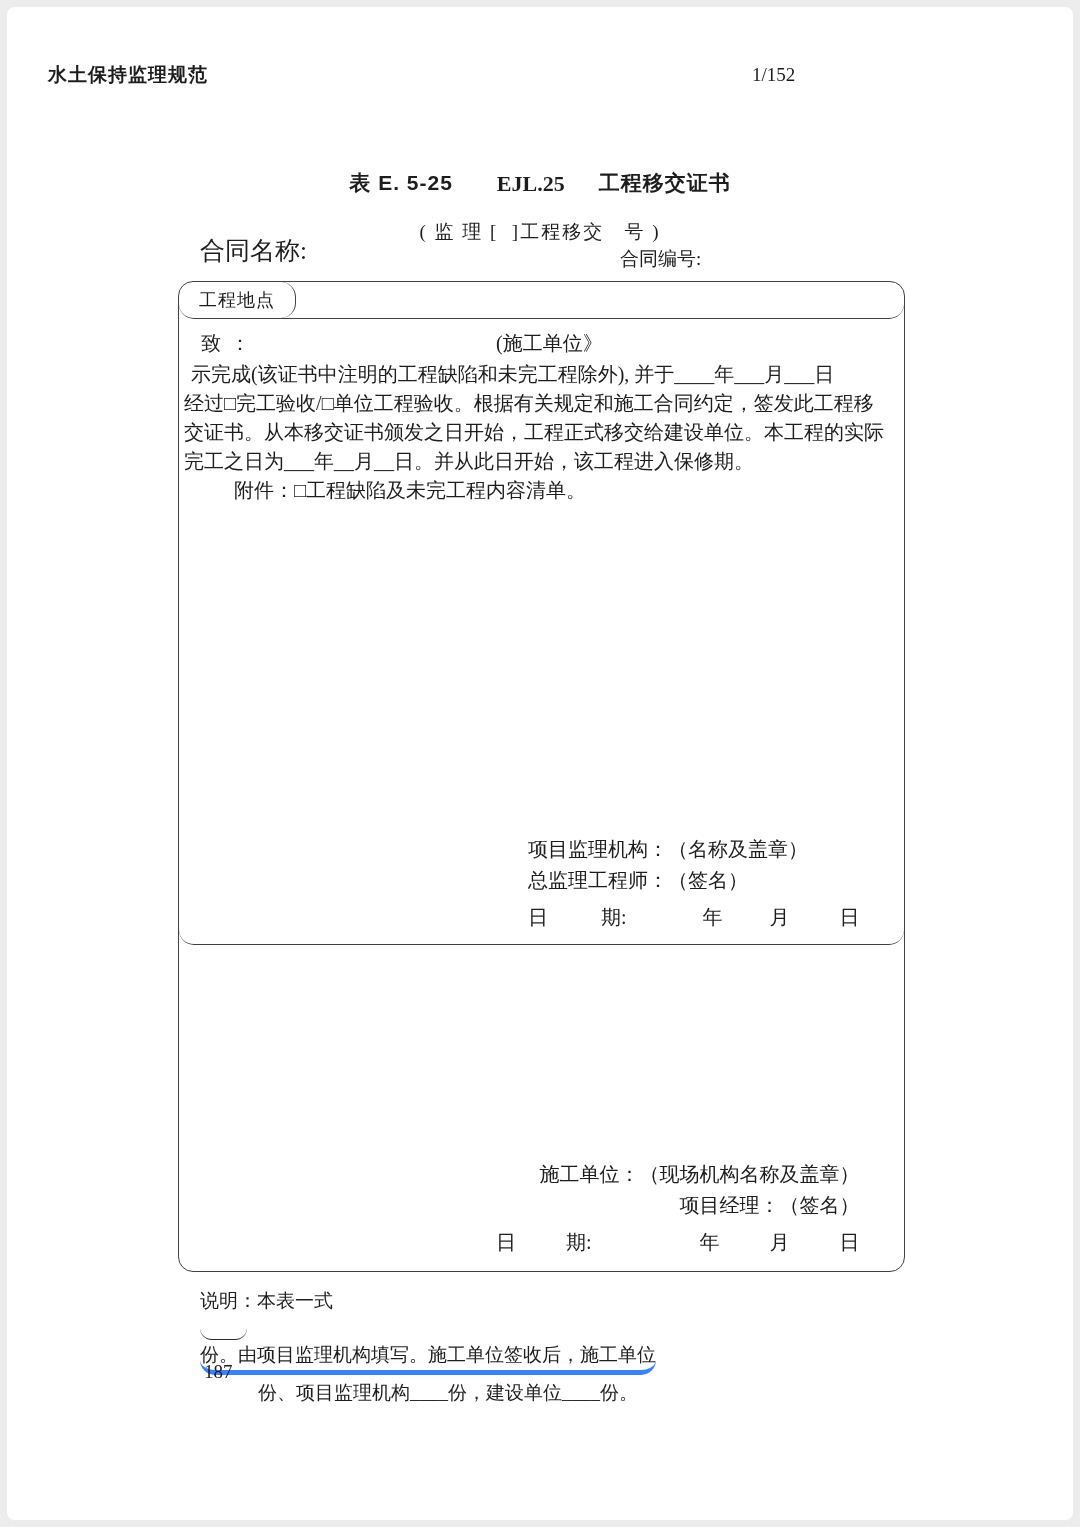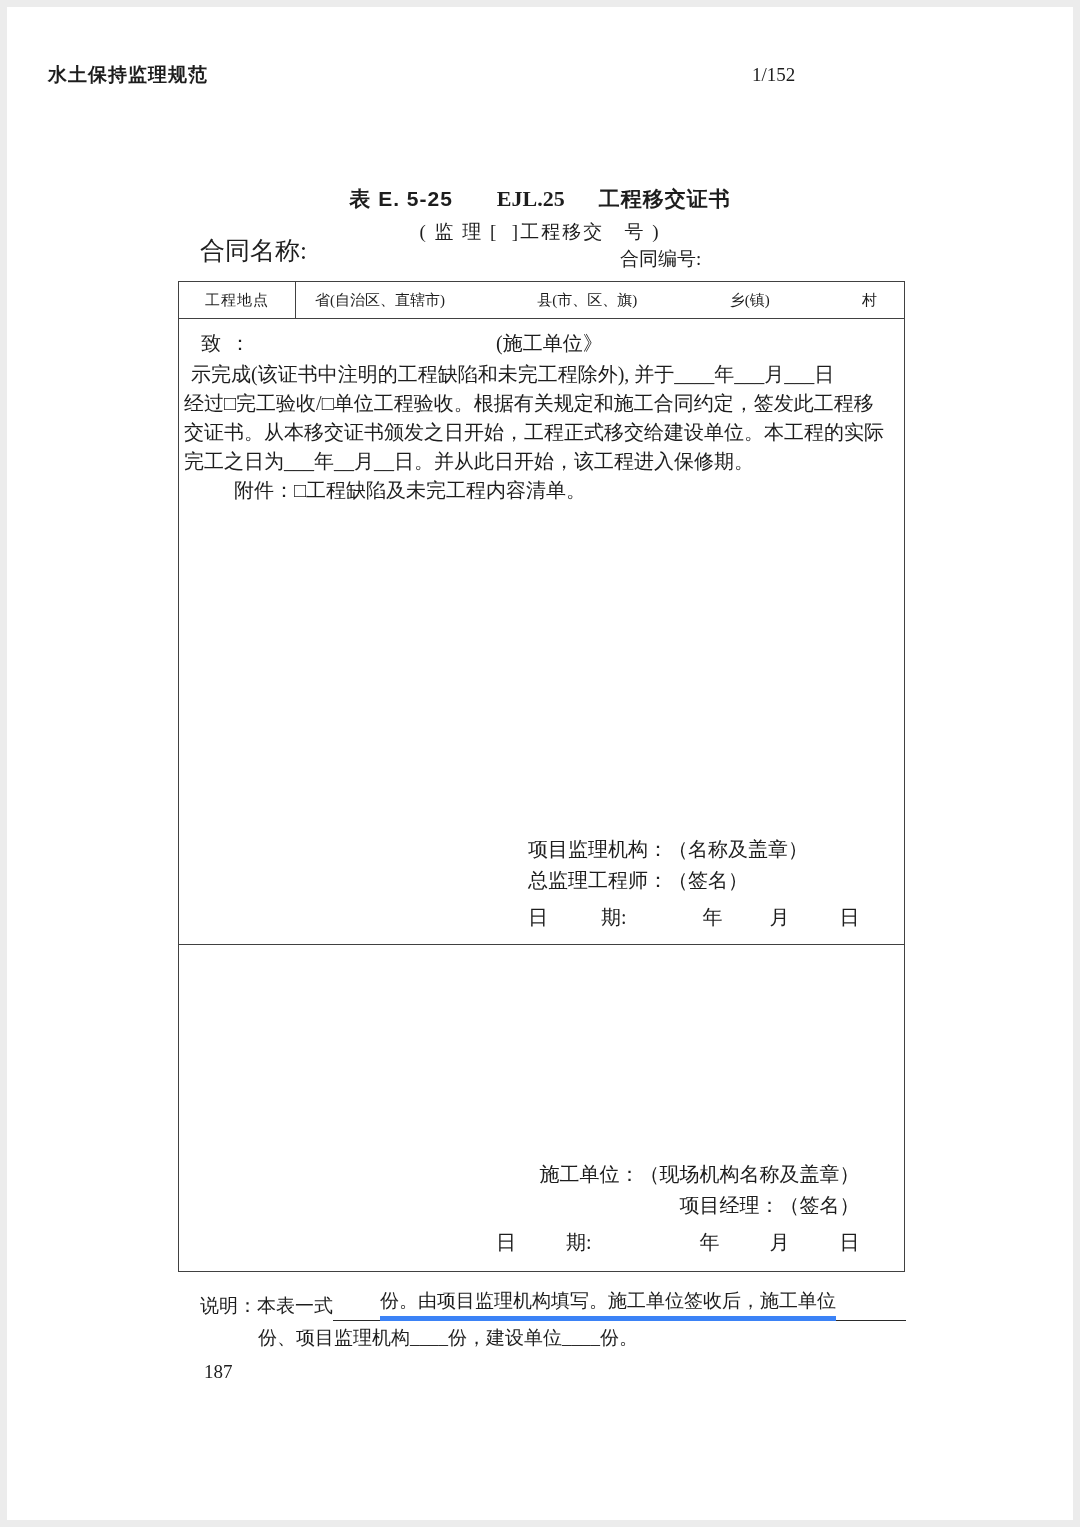--- a/index.html
+++ b/index.html
@@ -1,15 +1,15 @@
 <!DOCTYPE html>
 <html><head>
 <meta charset="utf-8">
 <style>
-  * { margin: 0; padding: 0; box-sizing: border-box; }
+  * { margin: 0; padding: 0; box-sizing: border-box; border-radius: 15px; }
   html, body { width: 1080px; height: 1527px; }
   body {
     background: #ececec;
     font-family: "Liberation Serif", "DejaVu Serif", serif;
     color: #1d1d1d;
   }
   .page {
     position: absolute;
     left: 0; top: 0;
     width: 1080px; height: 1527px;
@@ -25,22 +25,22 @@
     font-family: "Liberation Sans", "DejaVu Sans", sans-serif;
     font-weight: bold; font-size: 19px; letter-spacing: 1px;
   }
   .hdr-right {
     position: absolute; left: 752px; top: 64px;
     font-size: 19px;
   }
 
   
   .title-row {
-    position: absolute; left: 0; top: 185px; width: 1080px;
-    display: flex; justify-content: center; align-items: center;
+    position: absolute; left: 0; top: 169px; width: 1080px;
+    display: flex; justify-content: center; align-items: flex-end;
   }
   .title-tableno, .title-name {
     font-family: "Liberation Sans", "DejaVu Sans", sans-serif;
     font-weight: bold; font-size: 21px; letter-spacing: 1px;
   }
   .title-formno {
     font-weight: bold; font-size: 22px;
     margin: 0 34px 0 44px;
   }
   .subtitle {
@@ -56,21 +56,21 @@
   .form-table {
     position: absolute; left: 178px; top: 281px;
     width: 727px; height: 991px;
     border: 1px solid #414141;
     display: flex; flex-direction: column;
   }
   .row-location {
     height: 37px; flex: none;
     border-bottom: 1px solid #414141;
     display: flex; align-items: stretch;
-    font-size: 15px;
+    font-size: 18px;
   }
   .loc-label {
     width: 117px; flex: none;
     border-right: 1px solid #414141;
     display: flex; align-items: center; justify-content: center;
     letter-spacing: 1px;
   }
   .loc-opts {
     flex: 1;
     display: flex; align-items: center; justify-content: space-between;
@@ -105,21 +105,21 @@
   .sig1 .dp-3 { margin-right: 50px; }
   .sig2 .dp-0 { margin-right: 50px; }
   .sig2 .dp-1 { margin-right: 108px; }
   .sig2 .dp-2 { margin-right: 50px; }
   .sig2 .dp-3 { margin-right: 50px; }
 
   .row-contractor { flex: 1; position: relative; }
 
   
   .notes { position: absolute; left: 200px; top: 1286px; width: 706px; font-size: 19px; }
-  .note-line1 { display: flex; align-items: flex-end; line-height: 30px; }
+  .note-line1 { display: flex; align-items: flex-start; line-height: 30px; flex-direction: column; }
   .note-blank { width: 47px; flex: none; border-bottom: 1px solid #2a2a2a; height: 24px; }
   .note-underlined { border-bottom: 5px solid #3b82f6; }
   .note-filler { flex: 1; border-bottom: 1px solid #2a2a2a; height: 24px; }
   .note-line2 { margin-left: 58px; line-height: 30px; margin-top: 2px; }
 
   .page-number { position: absolute; left: 204px; top: 1361px; font-size: 19px; }
 </style>
 </head>
 <body>
 
@@ -135,26 +135,20 @@
   </div>
   <div class="subtitle" data-bind="title.subtitle">( 监 理 [  ]工程移交   号 )</div>
 
   <div class="contract-name" data-bind="contract.name_label">合同名称:</div>
   <div class="contract-number" data-bind="contract.number_label">合同编号:</div>
 
   <div class="form-table">
 
     <div class="row-location">
       <div class="loc-label" data-bind="location.label">工程地点</div>
-      <div class="loc-opts">
-        <span data-bind="location.province">省(自治区、直辖市)</span>
-        <span data-bind="location.county">县(市、区、旗)</span>
-        <span data-bind="location.town">乡(镇)</span>
-        <span data-bind="location.village">村</span>
-      </div>
     </div>
 
     <div class="row-main">
       <span class="to-label" data-bind="notice.to_label">致 ：</span>
       <span class="to-unit" data-bind="notice.to_unit">(施工单位》</span>
 
       <div class="para">
         <div class="p-line ind-a" data-bind="notice.line2">示完成(该证书中注明的工程缺陷和未完工程除外), 并于____年___月___日</div>
         <div class="p-line ind-b" data-bind="notice.line3">经过□完工验收/□单位工程验收。根据有关规定和施工合同约定，签发此工程移</div>
         <div class="p-line ind-b" data-bind="notice.line4">交证书。从本移交证书颁发之日开始，工程正式移交给建设单位。本工程的实际</div>

